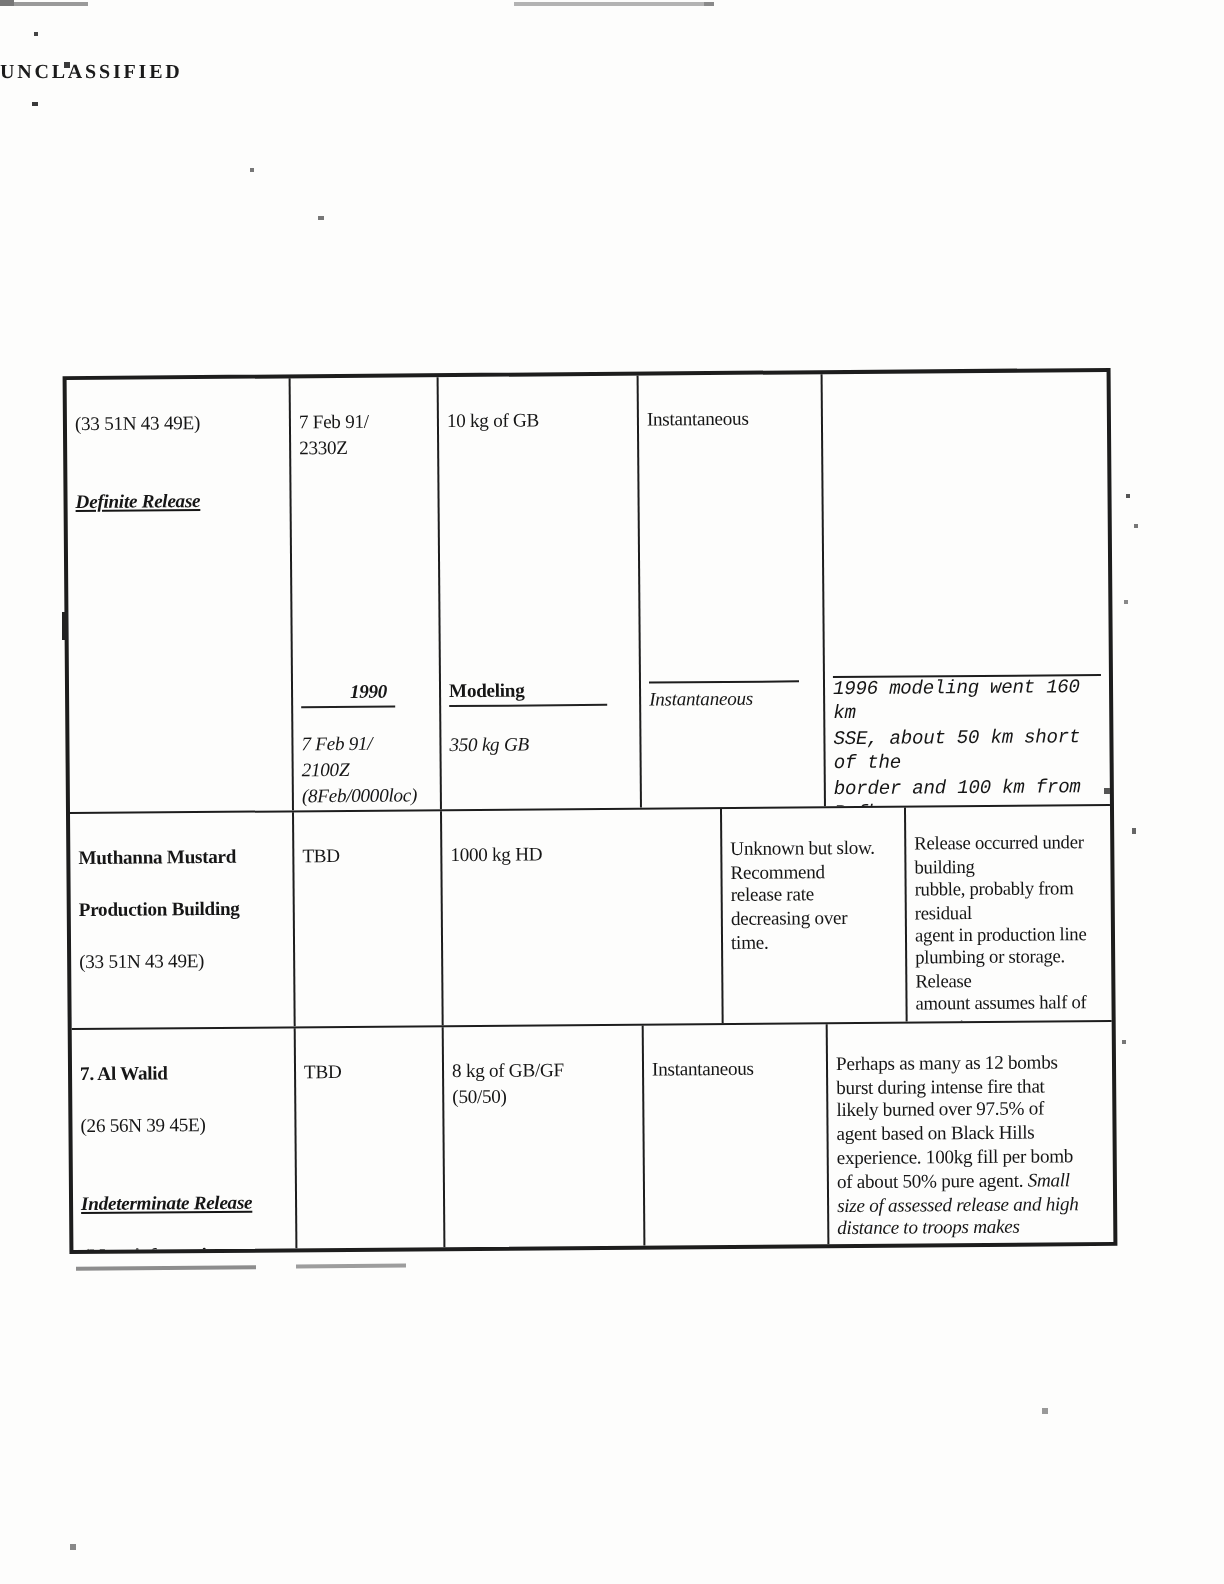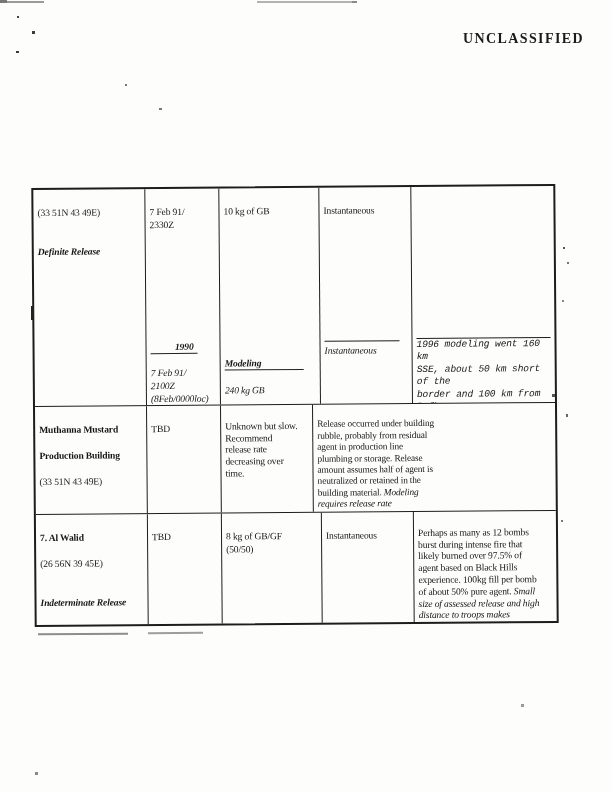--- a/index.html
+++ b/index.html
@@ -6,22 +6,22 @@
   html,body { width:612px; height:792px; }
   body {
     position:relative;
     background:#fdfdfc;
     font-family:"Liberation Serif", serif;
     color:#161616;
     overflow:hidden;
   }
   .classification {
     position:absolute; top:31px; left:0; width:584px;
-    text-align:right;
-    font-size:14px; font-weight:700; letter-spacing:1.4px;
+    text-align:left;
+    font-size:10px; font-weight:700; letter-spacing:1.4px;
     color:#1b1b1b;
   }
   
   .tbl {
     position:absolute; left:33px; top:186px; width:524px;
     border:2px solid #1d1d1d;
     transform:rotate(-0.45deg);
     background:transparent;
   }
   .row { display:flex; border-bottom:1px solid #1d1d1d; }
@@ -37,47 +37,46 @@
   .cell:first-child { border-left:none; }
   .c1 { width:111px; }
   .c2 { width:74px; }
   .c3 { width:100px; }
   .c4 { width:92px; }
   .c5 { flex:1; }
   .r1 { height:217px; }
   .r2 { height:108px; }
   .r3 { height:110px; }
   .r1 .c5 { line-height:12.4px; }
-  .r2 .c4 { line-height:11.8px; }
+  .r2 .c4 { line-height:11.8px;margin-left:40px; }
   .r2 .c5 { line-height:11.4px; font-size:9.4px; }
   .r3 .c5 { line-height:11.8px; }
   .b  { font-weight:bold; }
-  .bi { font-weight:bold; font-style:italic; }
+  .bi { font-weight:bold; font-style:italic;text-decoration:underline; }
   .i  { font-style:italic; }
   .iu { font-style:italic; text-decoration:underline; }
   .mt { margin-top:13px; }
   .center-line { text-align:left; }
   
   .sub { position:absolute; left:4px; right:4px; }
   .sub-c2 { top:139px; }
   .sub-c3 { top:139px; }
   .sub-c4 { top:153px; border-top:1.5px solid #1d1d1d; width:82%; padding-top:2px; }
   .sub-c5 { top:151px; border-top:1.5px solid #1d1d1d; padding-top:0;font-family:Liberation Mono, monospace; }
   .yr-label {
     font-weight:bold; font-style:italic;
     border-bottom:1.5px solid #222;
     text-align:right; padding-right:4px; margin-right:18px;
     line-height:12px;
   }
   .mod-label {
-    font-weight:bold; font-style:italic;
+    font-weight:bold; 
     border-bottom:1.5px solid #222;
     margin-right:12px;
     line-height:12px;
-    margin-top:17px;
   }
   .sub-dt { font-style:italic; line-height:12.9px; }
   
   .spot { position:absolute; }
 </style>
 </head>
 <body>
 
 <div class="classification">UNCLASSIFIED</div>
 
@@ -98,21 +97,21 @@
 (8Feb/0000loc)
 (Worst case of
 those modeled)</div>
       </div>
     </div>
     <div class="cell c3">
       <div>10 kg of GB</div>
       <div style="height:13px"></div>
       <div class="sub sub-c3">
         <div class="mod-label">Modeling</div>
-        <div class="i">240 kg GB</div>
+        <div class="i">350 kg GB</div>
       </div>
     </div>
     <div class="cell c4">
       <div>Instantaneous</div>
       <div class="sub sub-c4 i">Instantaneous</div>
     </div>
     <div class="cell c5">
       
       <div class="sub sub-c5 i">1996 modeling went 160 km
 SSE, about 50 km short of the
@@ -123,20 +122,23 @@
 
   <div class="row r2">
     <div class="cell c1">
       <div class="b center-line">Muthanna Mustard</div>
       <div class="b">Production Building</div>
       <div>(33 51N 43 49E)</div>
       <div class="bi mt">Definite Release</div>
     </div>
     <div class="cell c2">
       <div>TBD</div>
+    </div>
+    <div class="cell c3">
+      <div>1000 kg HD</div>
     </div>
     <div class="cell c4">
       <div>Unknown but slow.
 Recommend
 release rate
 decreasing over
 time.</div>
     </div>
     <div class="cell c5">
       <span>Release occurred under building

